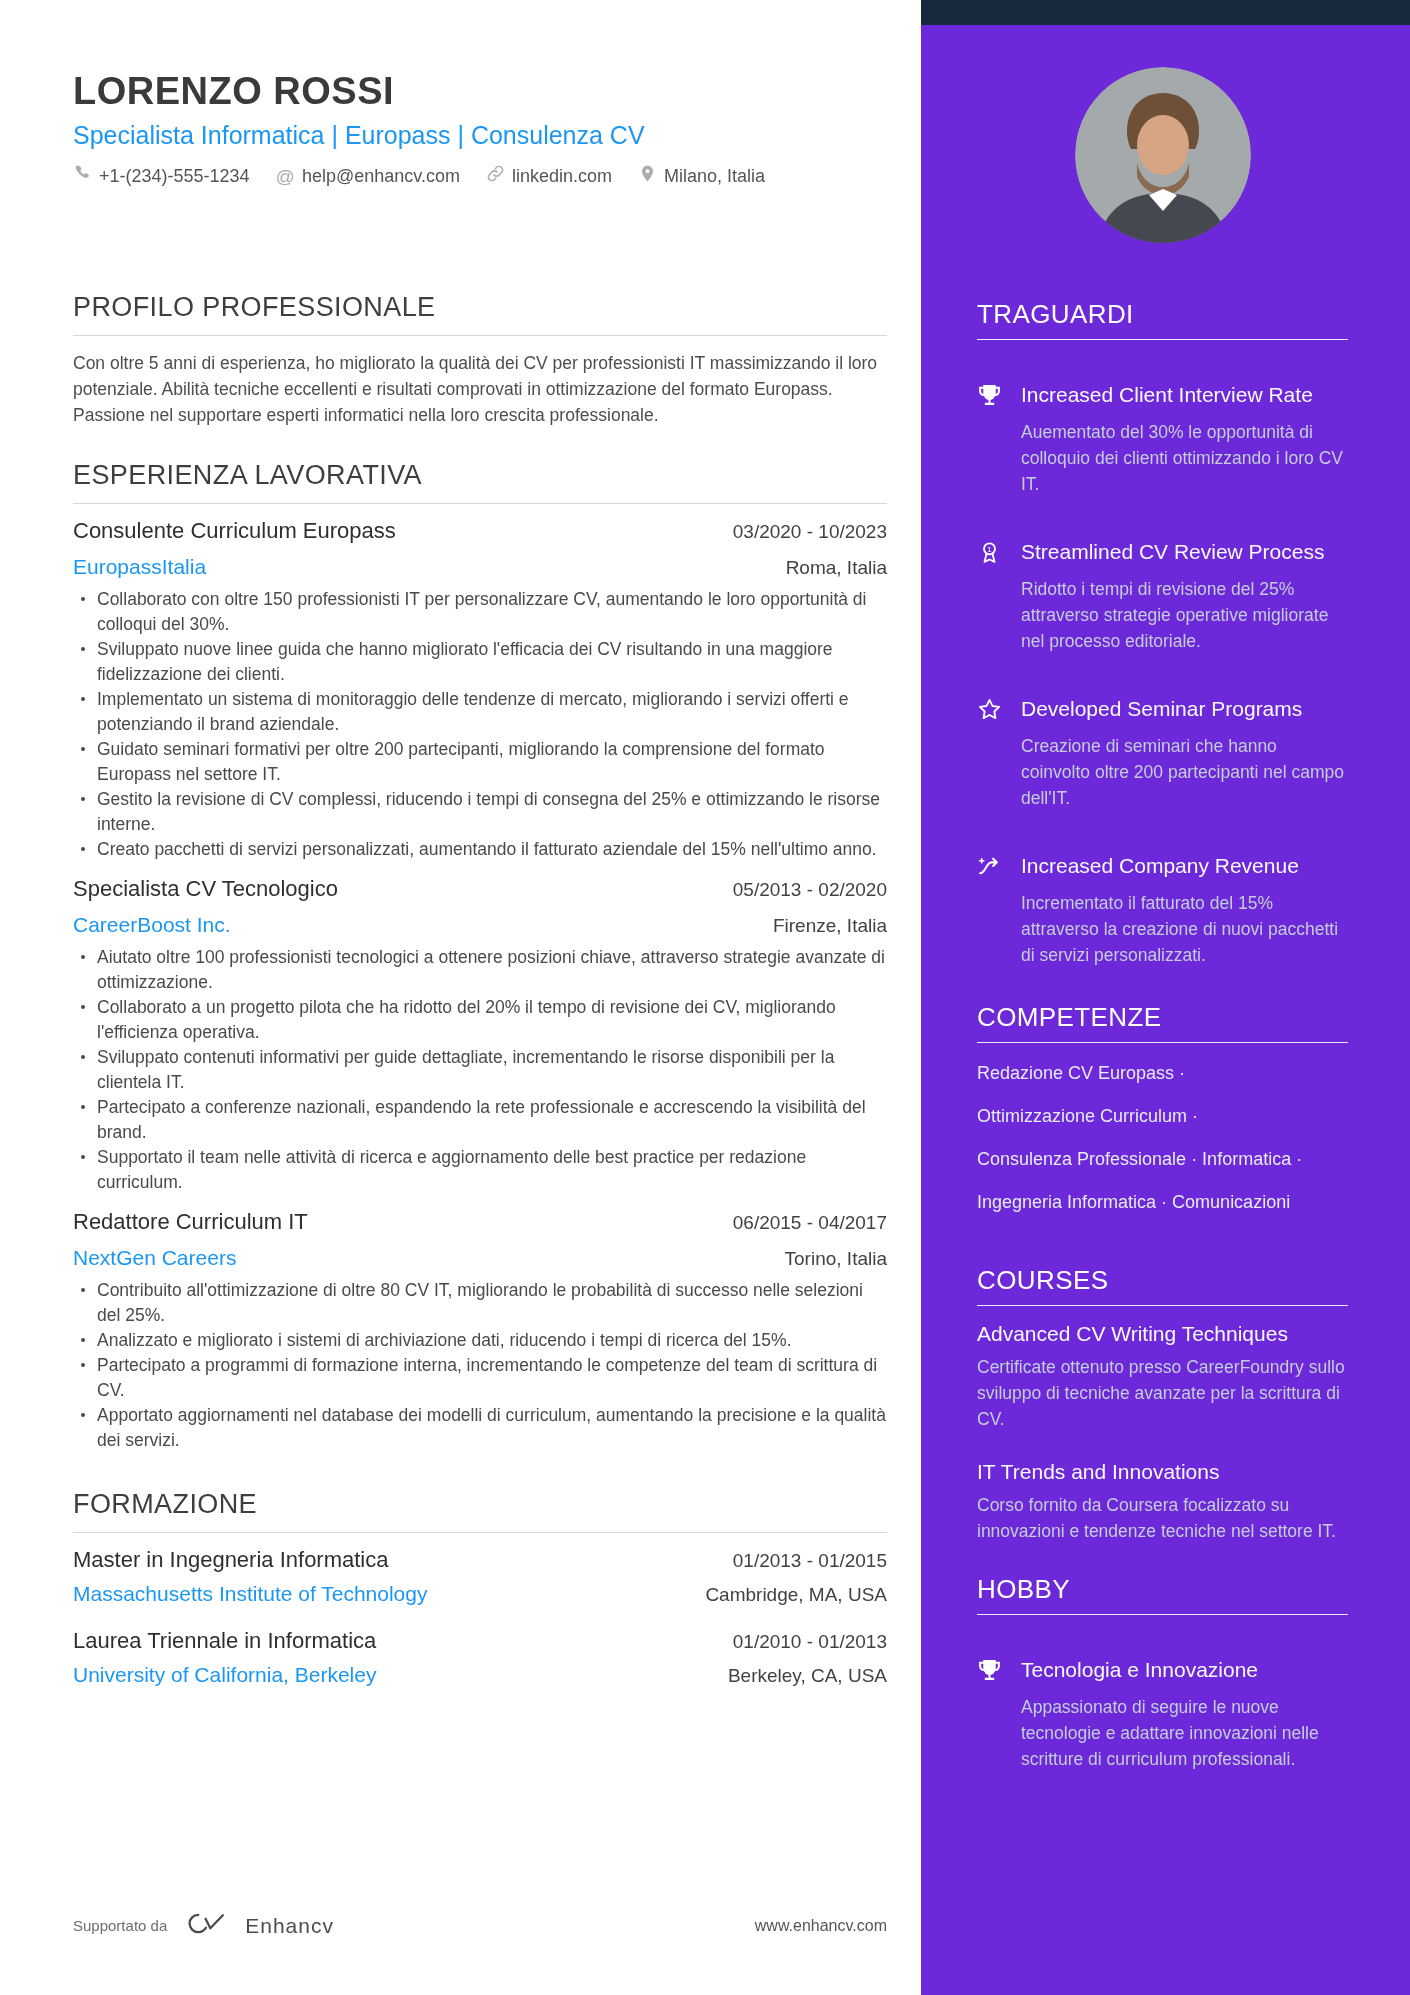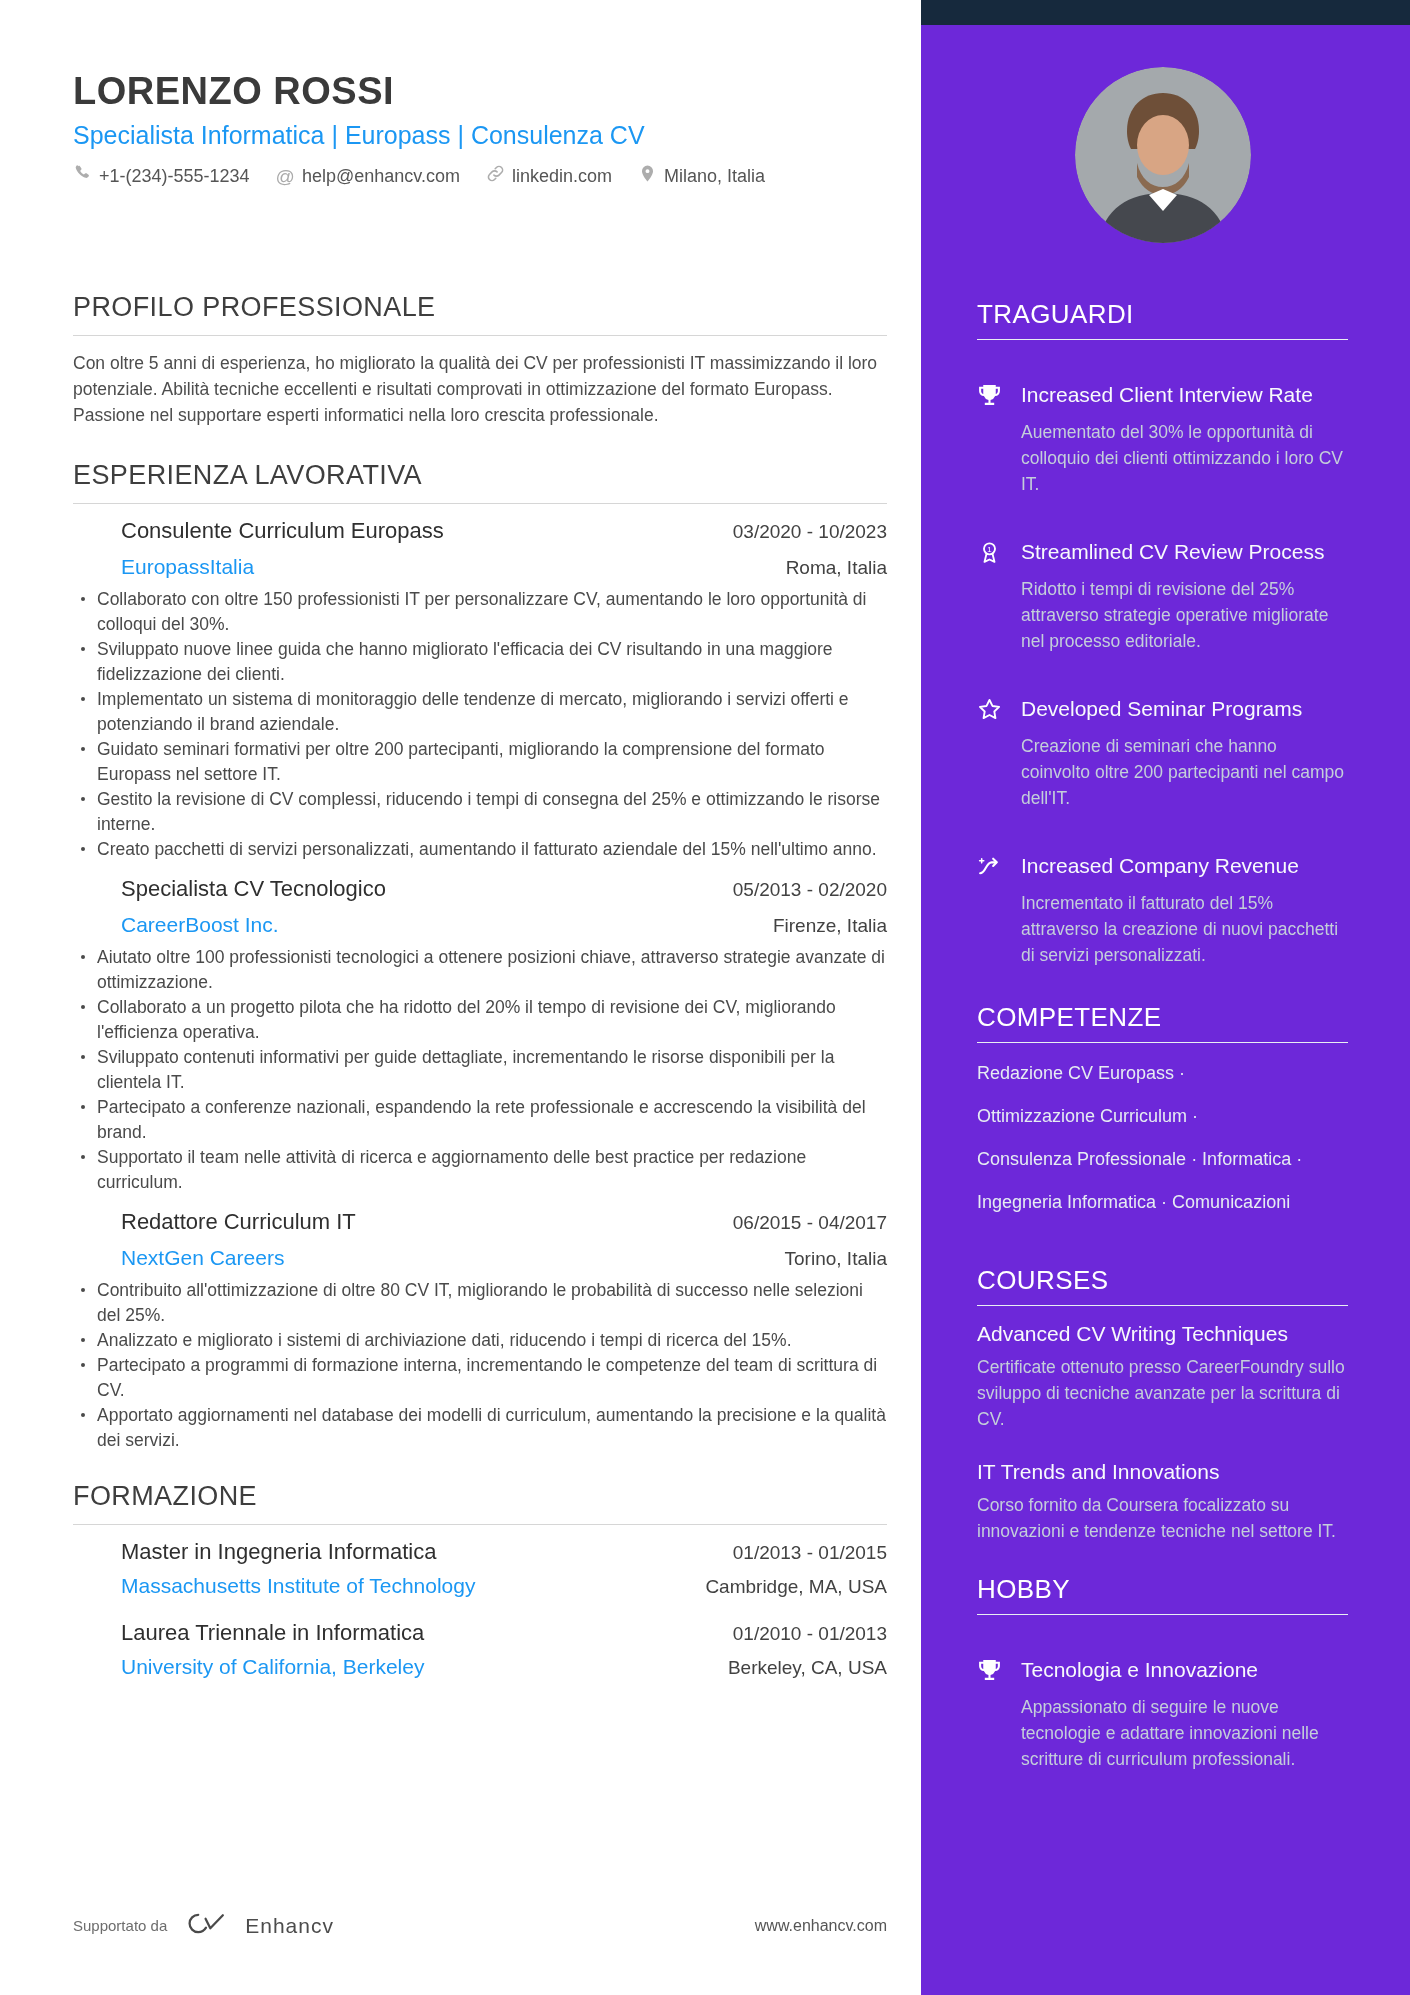--- a/index.html
+++ b/index.html
@@ -18,31 +18,31 @@
 
   .sec-heading { font-size:27px; font-weight:400; letter-spacing:.4px; color:#3e3e3e; }
   .rule { border:none; border-top:1px solid #d6d6d6; margin-top:12px; }
 
   .profile-heading { margin-top:104px; }
   .profile-text { margin-top:14px; font-size:17.5px; line-height:26px; color:#4d4d4d; }
 
   .exp-heading { margin-top:32px; }
 
   .job { margin-top:14px; }
-  .row { display:flex; justify-content:space-between; align-items:baseline;margin-left:48px; }
+  .row { display:flex; justify-content:space-between; align-items:baseline; }
   .job-title { font-size:22px; color:#2f2f2f; }
   .job-dates { font-size:19px; color:#424242; }
   .company-row { margin-top:11px; }
   .company { font-size:21px; color:#1b97f3; }
   .job-loc { font-size:19px; color:#424242; }
   ul.bullets { margin-top:8px; list-style:none; }
   ul.bullets li { position:relative; padding-left:24px; font-size:17.5px; line-height:25px; color:#4a4a4a; }
   ul.bullets li::before { content:""; position:absolute; left:8px; top:10px; width:4px; height:4px; border-radius:50%; background:#4a4a4a; }
 
-  .edu-heading { margin-top:28px; }
+  .edu-heading { margin-top:36px; }
   .edu { margin-top:14px; }
   .edu + .edu { margin-top:22px; }
   .degree { font-size:22px; color:#2f2f2f; }
   .school { font-size:21px; color:#1b97f3; }
   .edu .company-row { margin-top:9px; }
 
   .footer { position:absolute; left:73px; top:1912px; width:814px; display:flex; justify-content:space-between; align-items:center; }
   .footer-left { display:flex; align-items:center; gap:20px; }
   .powered { font-size:15px; color:#6d6d6d; }
   .brand { font-size:21px; color:#4c4c4c; letter-spacing:1px; }

